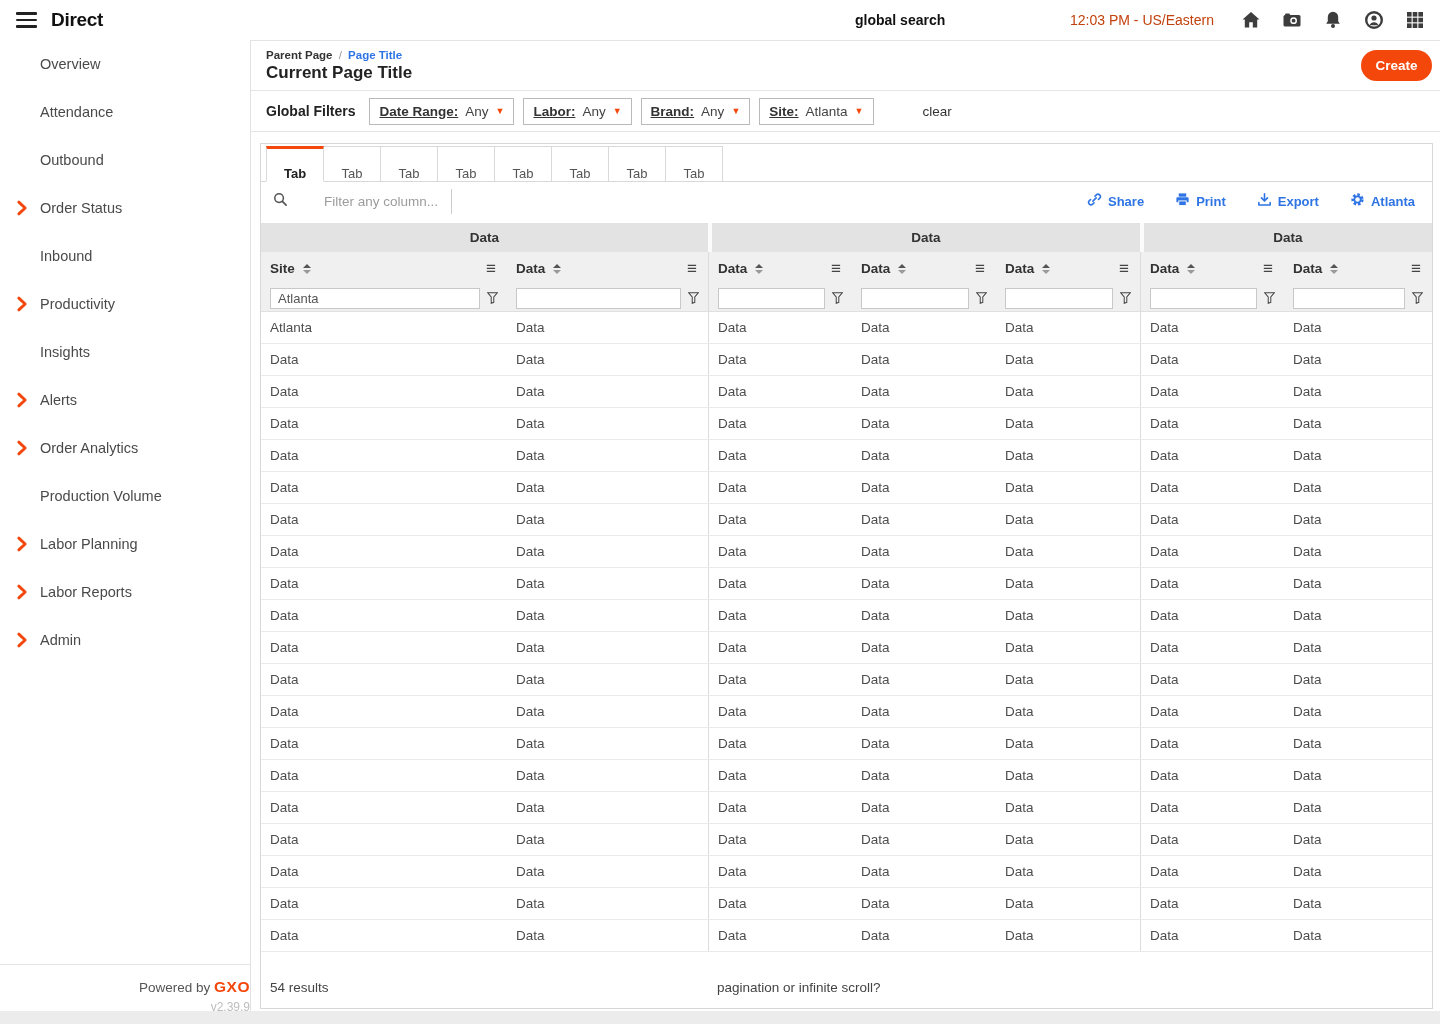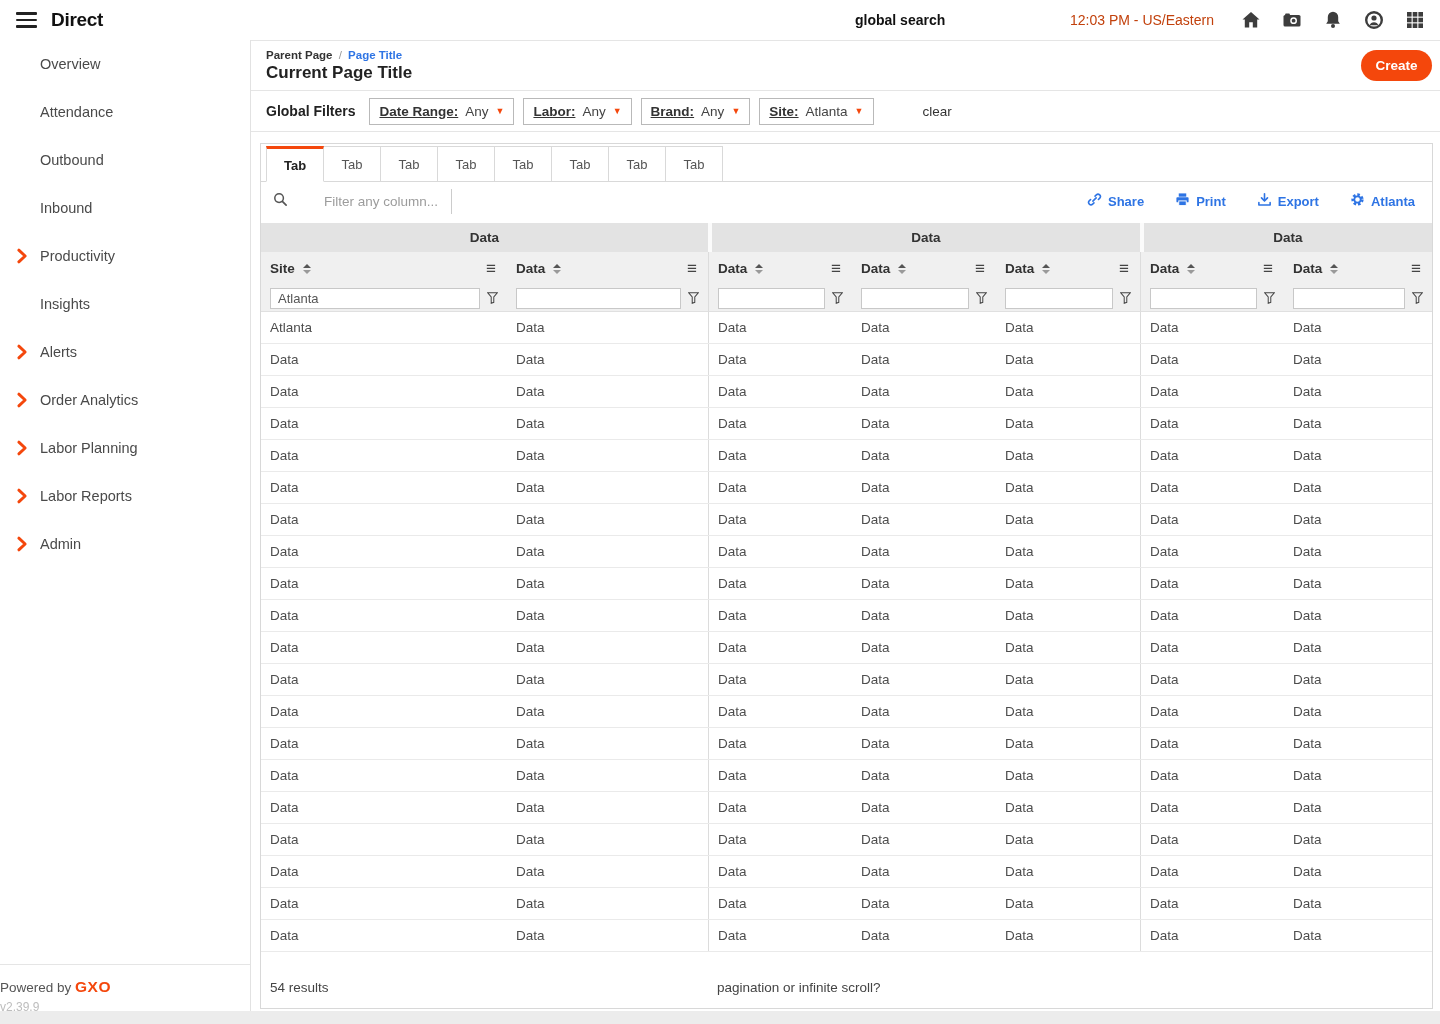--- a/index.html
+++ b/index.html
@@ -18,21 +18,21 @@
   .time { font-size:14px; color:#c2410c; margin-right:6px; }
   .tb-icon { width:20px; height:20px; display:inline-flex; cursor:pointer; }
   .tb-icon svg { width:20px; height:20px; }
 
   
   .shell { display:flex; height:984px; }
   .sidebar { width:251px; border-right:1px solid #e2e2e2; display:flex; flex-direction:column; background:#fff; flex:none; }
   .side-item { height:48px; display:flex; align-items:center; padding-left:40px; position:relative;
     font-size:14.5px; color:#4a4a4a; cursor:pointer; }
   .side-chev { position:absolute; left:13px; top:15px; width:18px; height:18px; }
-  .sidebar-footer { margin-top:auto; border-top:1px solid #e5e5e5; padding:13px 0 10px; text-align:left; }
+  .sidebar-footer { margin-top:auto; border-top:1px solid #e5e5e5; padding:13px 0 10px; text-align:right; }
   .powered { font-size:13.5px; color:#555; }
   .gxo { font-weight:800; color:#F4470C; font-size:15.5px; letter-spacing:0.5px; }
   .version { font-size:12px; color:#bdbdbd; margin-top:4px; }
 
   
   .content { flex:1; min-width:0; border-top:1px solid #e5e5e5; display:flex; flex-direction:column; }
   .page-header { height:50px; display:flex; justify-content:space-between; align-items:center;
     padding:0 8px 0 15px; border-bottom:1px solid #e5e5e5; }
   .breadcrumb { font-size:11.5px; font-weight:bold; color:#333; margin-bottom:2px; }
   .breadcrumb .sep { color:#999; font-weight:normal; margin:0 3px; }
@@ -46,21 +46,21 @@
   .dd { display:flex; align-items:center; gap:7px; border:1px solid #b9b9b9; background:#fff; padding:5px 9px;
     font-family:inherit; font-size:13.5px; cursor:pointer; }
   .dd-label { font-weight:bold; color:#333;text-decoration:underline; }
   .dd-value { color:#444; }
   .dd-caret { color:#F4470C; font-size:9px; line-height:1; }
   .clear-link { margin-left:40px; font-size:13.5px; color:#333; cursor:pointer; text-decoration:none; }
 
   
   .panel { margin:11px 7px 0 9px; border:1px solid #d8d8d8; height:866px; display:flex; flex-direction:column; background:#fff; }
   .tabs { display:flex; padding:2px 0 0 5px; border-bottom:1px solid #d8d8d8; }
-  .tab { width:58px; height:36px; display:flex; align-items:center; justify-content:center;
+  .tab { width:58px; height:36px; display:flex; align-items:flex-end; justify-content:center;
     border:1px solid #d9d9d9; border-top:2px solid #d9d9d900; margin-left:-1px; margin-bottom:-1px;
     font-size:13px; color:#555; background:#fff; cursor:pointer; border-top:1px solid #d9d9d9; }
   .tab:first-child { margin-left:0; }
   .tab.active { border-top:3px solid #F4470C; font-weight:bold; color:#222; border-bottom-color:#fff; position:relative; z-index:1; }
 
   .toolbar { height:38px; display:flex; align-items:center; justify-content:space-between; padding:0 17px 0 12px; }
   .search-box { display:flex; align-items:center; gap:9px; }
   .search-box svg { width:15px; height:15px; }
   .search-input { border:none; outline:none; font-family:inherit; font-size:13.5px; width:118px; color:#444;margin-left:27px; }
   .search-input::placeholder { color:#9c9c9c; }
@@ -163,20 +163,26 @@
         <div class="side-item">
           <span>Overview</span>
         </div>
         <div class="side-item">
           <span>Attendance</span>
         </div>
         <div class="side-item">
           <span>Outbound</span>
         </div>
         <div class="side-item">
+          <span class="side-chev"><svg viewBox="0 0 20 20" width="18" height="18">
+              <path d="M6.5 3.5 L13.5 10 L6.5 16.5" fill="none" stroke="#F4470C" stroke-width="3.2" stroke-linecap="round" stroke-linejoin="round"></path>
+            </svg></span>
+          <span>Order Status</span>
+        </div>
+        <div class="side-item">
           <span>Inbound</span>
         </div>
         <div class="side-item">
           <span class="side-chev"><svg viewBox="0 0 20 20" width="18" height="18">
               <path d="M6.5 3.5 L13.5 10 L6.5 16.5" fill="none" stroke="#F4470C" stroke-width="3.2" stroke-linecap="round" stroke-linejoin="round"></path>
             </svg></span>
           <span>Productivity</span>
         </div>
         <div class="side-item">
           <span>Insights</span>
@@ -185,20 +191,23 @@
           <span class="side-chev"><svg viewBox="0 0 20 20" width="18" height="18">
               <path d="M6.5 3.5 L13.5 10 L6.5 16.5" fill="none" stroke="#F4470C" stroke-width="3.2" stroke-linecap="round" stroke-linejoin="round"></path>
             </svg></span>
           <span>Alerts</span>
         </div>
         <div class="side-item">
           <span class="side-chev"><svg viewBox="0 0 20 20" width="18" height="18">
               <path d="M6.5 3.5 L13.5 10 L6.5 16.5" fill="none" stroke="#F4470C" stroke-width="3.2" stroke-linecap="round" stroke-linejoin="round"></path>
             </svg></span>
           <span>Order Analytics</span>
+        </div>
+        <div class="side-item">
+          <span>Production Volume</span>
         </div>
         <div class="side-item">
           <span class="side-chev"><svg viewBox="0 0 20 20" width="18" height="18">
               <path d="M6.5 3.5 L13.5 10 L6.5 16.5" fill="none" stroke="#F4470C" stroke-width="3.2" stroke-linecap="round" stroke-linejoin="round"></path>
             </svg></span>
           <span>Labor Planning</span>
         </div>
         <div class="side-item">
           <span class="side-chev"><svg viewBox="0 0 20 20" width="18" height="18">
               <path d="M6.5 3.5 L13.5 10 L6.5 16.5" fill="none" stroke="#F4470C" stroke-width="3.2" stroke-linecap="round" stroke-linejoin="round"></path>

